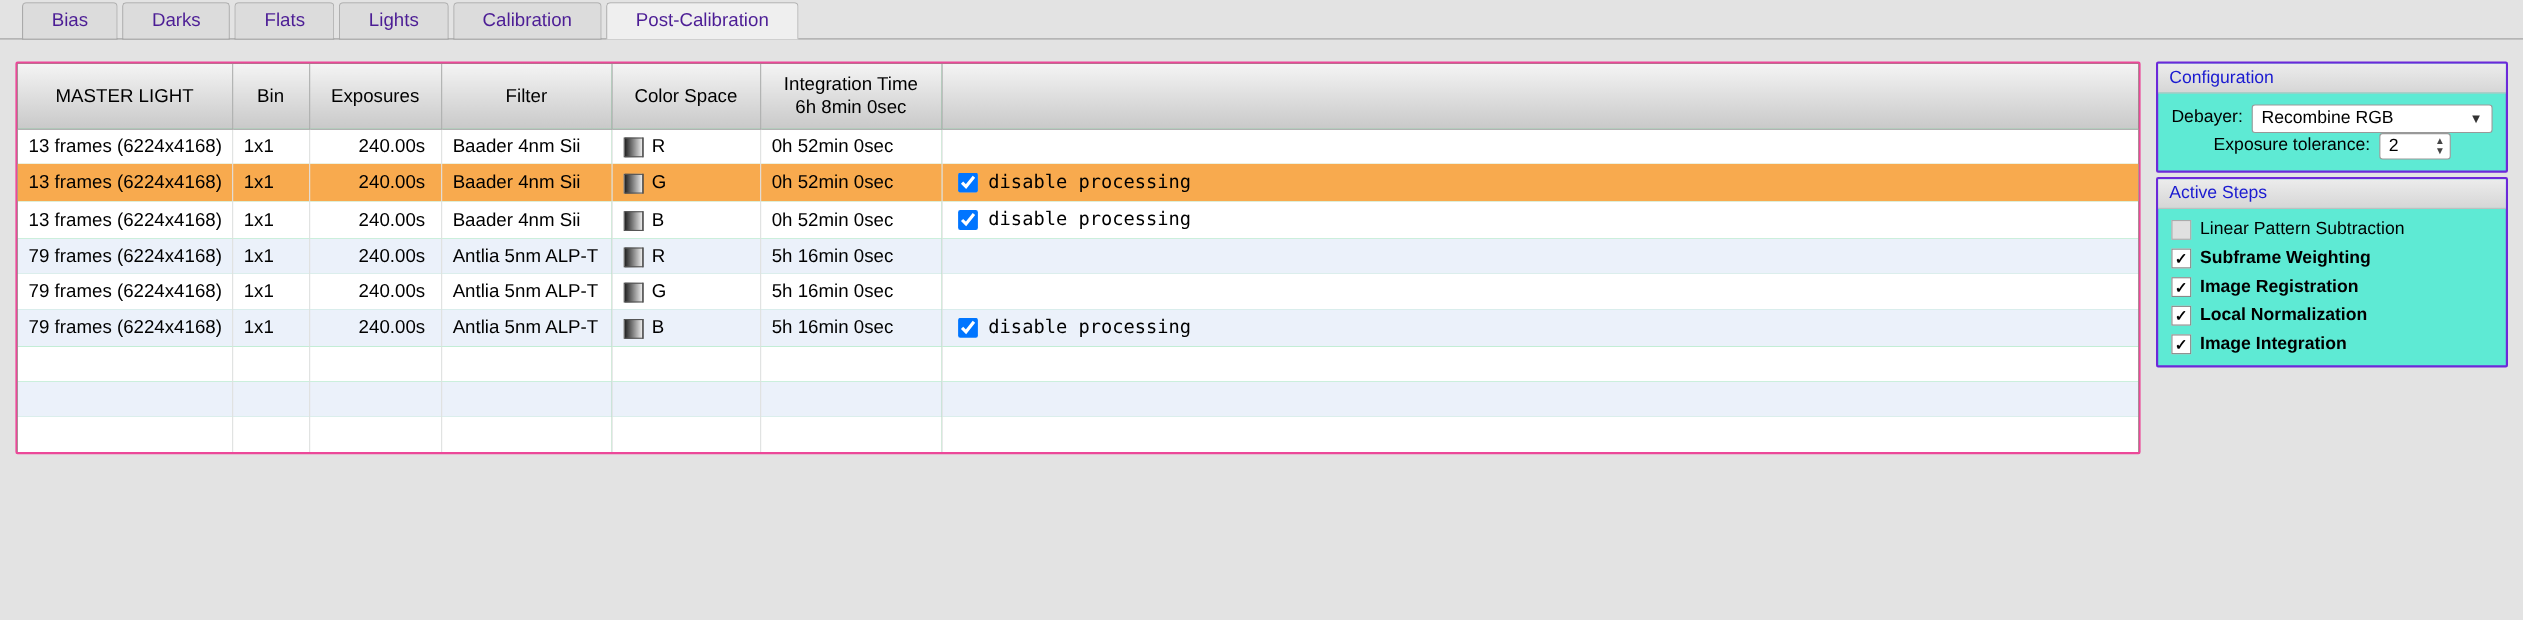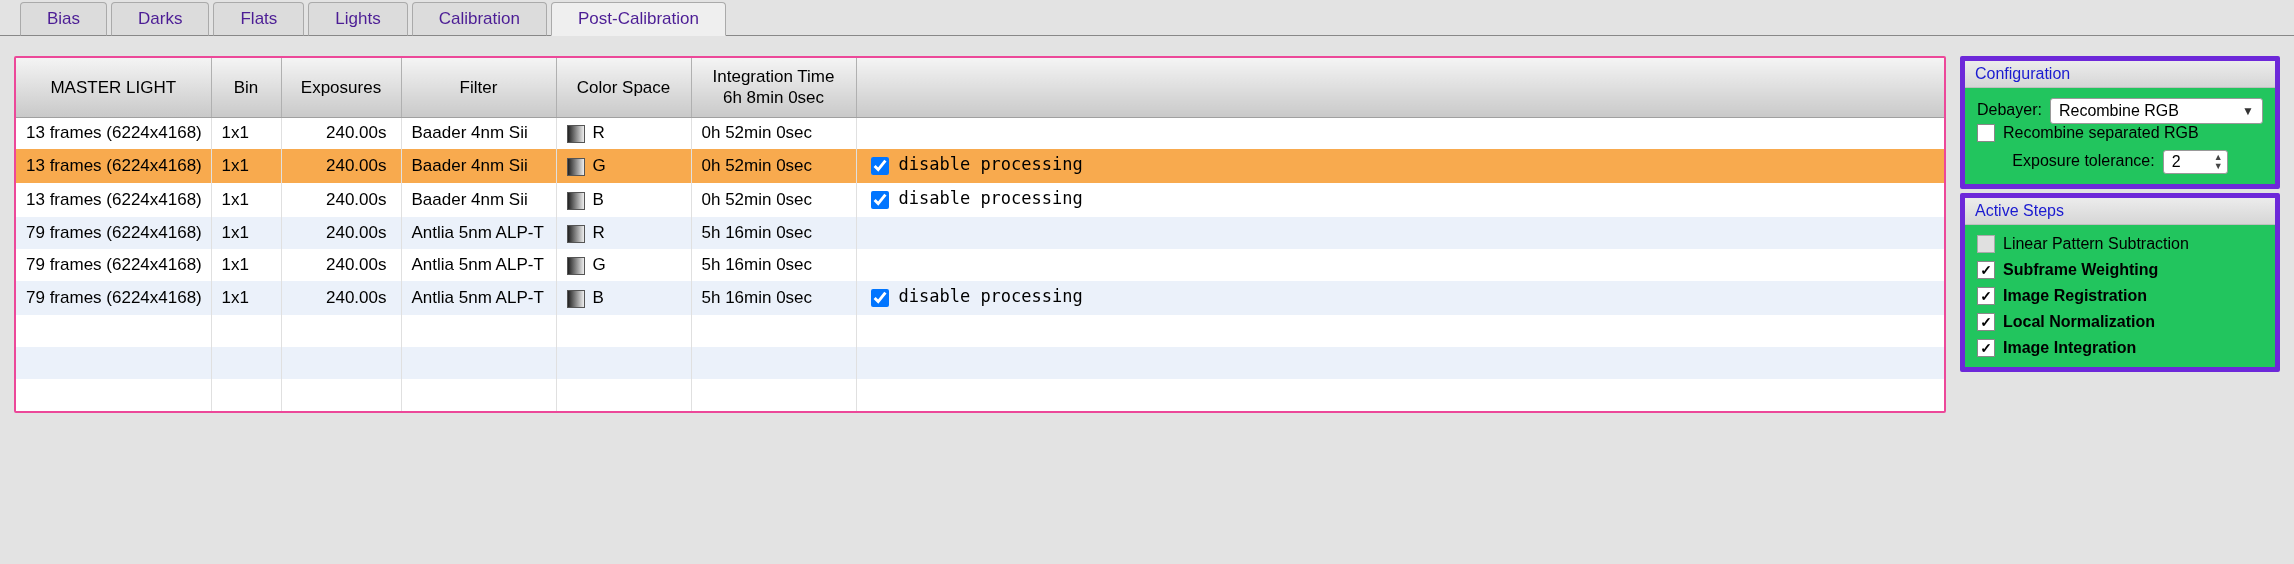--- a/index.html
+++ b/index.html
@@ -101,22 +101,22 @@
 
   .chk {
     width: 18px; height: 18px; vertical-align: middle; margin-right: 10px;
   }
   .mono { font-family: "Menlo", "Consolas", monospace; font-size: 17px; }
   .empty-row { height: 32px; }
 
   
   .side { width: 320px; display: flex; flex-direction: column; gap: 4px; }
   .panel {
-    border: 5px solid #6d28d9;
-    background: #22c55e;
+    border: 2px solid #6d28d9;
+    background: #5eead4;
     border-radius: 2px;
   }
   .panel-head {
     background: linear-gradient(#ececec, #d6d6d6);
     border-bottom: 1px solid #bfbfbf;
     padding: 4px 10px;
     font-size: 16px;
     color: #1a1ad0;
   }
   .panel-body { padding: 10px 12px; font-size: 16px; }
@@ -278,24 +278,20 @@
       <div class="panel">
         <div class="panel-head">Configuration</div>
         <div class="panel-body">
           <div class="row">
             <span class="label">Debayer:</span>
             <div class="select-wrap">
               <span>Recombine RGB</span>
               <span class="tri-down">▼</span>
             </div>
           </div>
-          <div class="check-row">
-            <span class="chkbox"></span>
-            <span>Recombine separated RGB</span>
-          </div>
           <div class="row" style="justify-content: center;">
             <span class="label">Exposure tolerance:</span>
             <div class="spin-wrap">
               <span>2</span>
               <span class="spin-arrows">
                 <span>▲</span>
                 <span>▼</span>
               </span>
             </div>
           </div>

